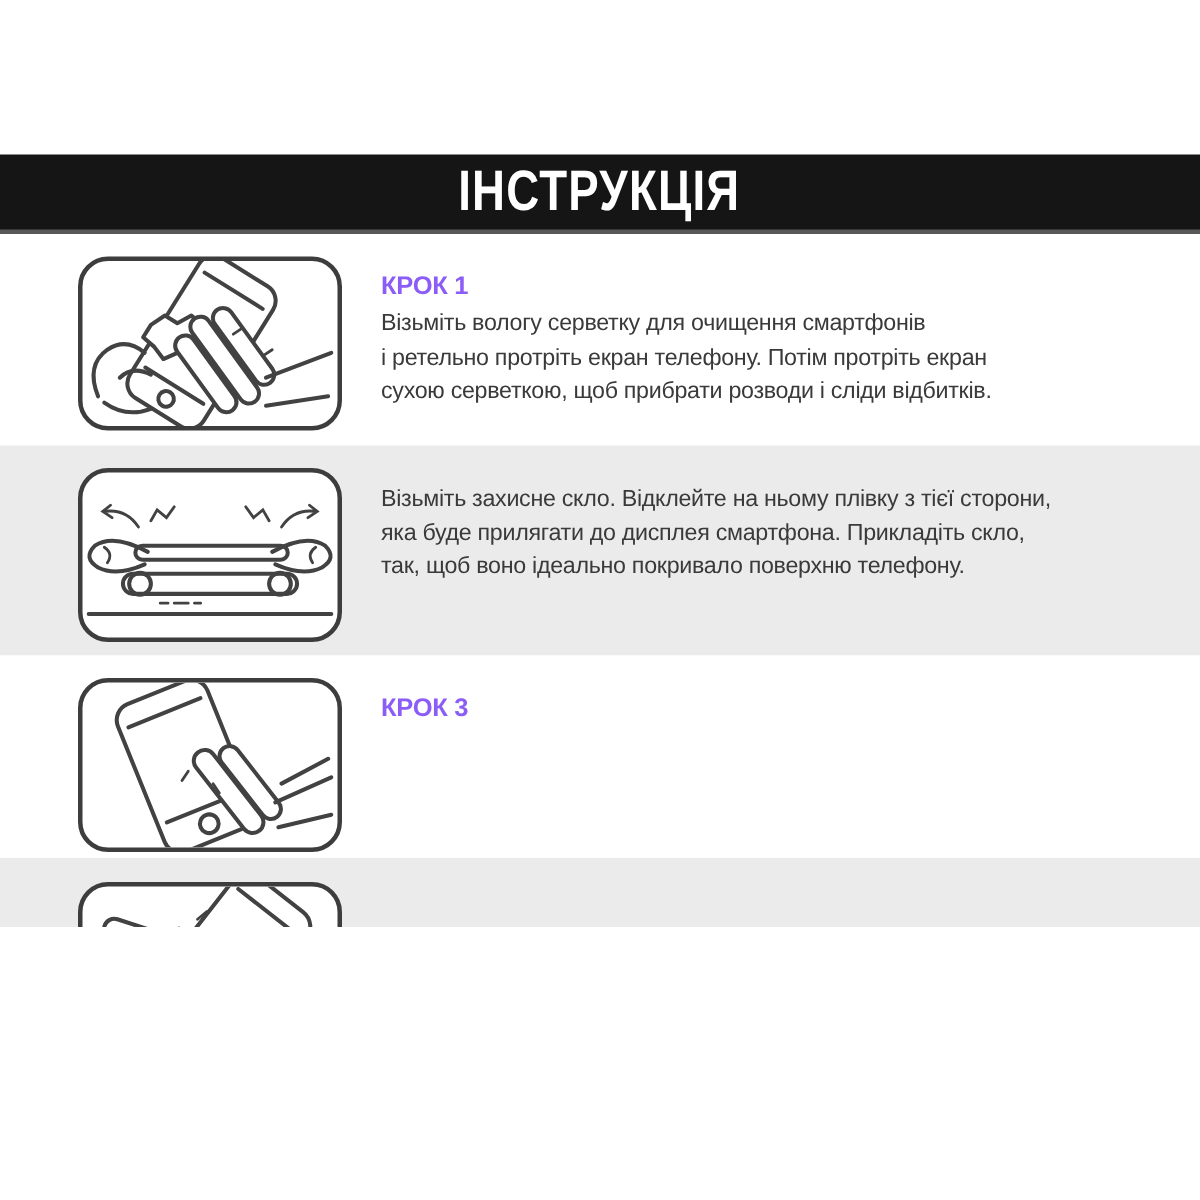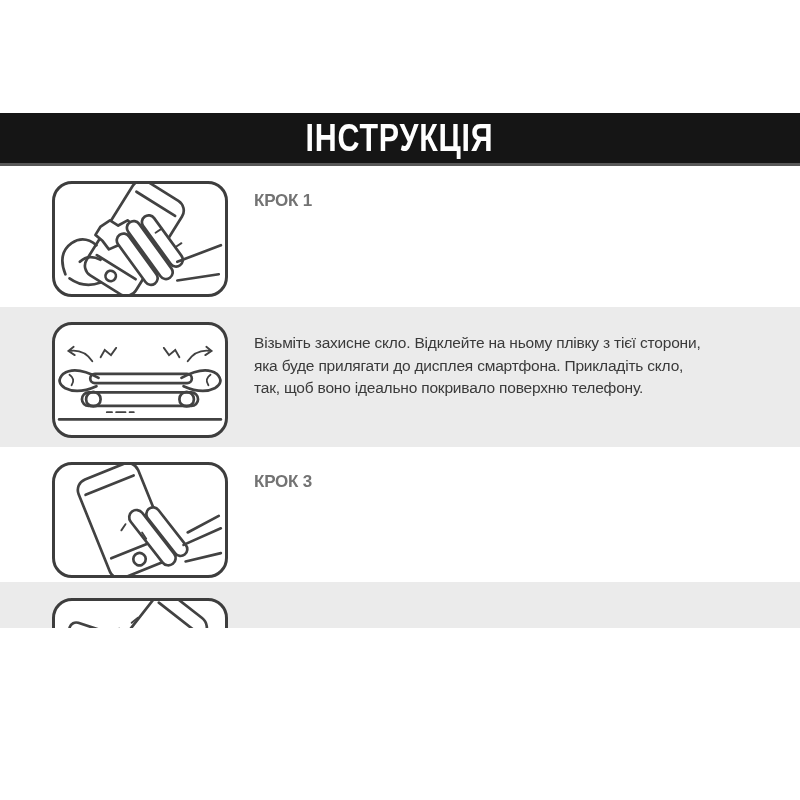--- a/index.html
+++ b/index.html
@@ -1,20 +1,20 @@
 <!DOCTYPE html>
 <html><head>
 <meta charset="utf-8">
 <style>
   html, body { margin: 0; padding: 0; background: #ffffff; }
   .page {
     position: relative;
     width: 800px;
     height: 612px;
-    margin: 16px auto;
+    margin: 6px auto;
     background: #ffffff;
     overflow: hidden;
     font-family: "Liberation Sans", sans-serif;
   }
   .top-space { height: 97px; background: #ffffff; }
   .banner {
     height: 50px;
     background: #151515;
     border-bottom: 3px solid #585858;
     display: flex;
@@ -59,21 +59,21 @@
   .art-fill { stroke: #424242; stroke-width: 2.6; fill: #ffffff; stroke-linecap: round; stroke-linejoin: round; }
   .art-thin { stroke: #424242; stroke-width: 1.8; fill: none; stroke-linecap: round; }
   .step-text {
     margin-left: 26px;
     margin-top: 25px;
     letter-spacing: -0.2px;
   }
   .step-label {
     font-size: 17px;
     font-weight: 700;
-    color: #737373;
+    color: #8b5cf6;
     margin-bottom: 4px;
   }
   .step-body {
     font-size: 15.5px;
     line-height: 22.5px;
     color: #3a3a3a;
     white-space: pre-line;
   }
   .bottom-space { background: #ffffff; }
 </style>
@@ -106,20 +106,23 @@
           <rect class="art-fill" x="87" y="30" width="13" height="66" rx="6.5"></rect>
           <rect class="art-fill" x="102" y="34" width="13" height="58" rx="6.5"></rect>
         </g>
         <path class="art" d="M118,74 L160,58"></path>
         <path class="art" d="M118,92 L158,86"></path>
         <path class="art-thin" d="M97,46 l6,-4 M116,60 l6,-4"></path>
       </svg>
     </div>
     <div class="step-text">
       <div class="step-label">КРОК 1</div>
+      <div class="step-body">Візьміть вологу серветку для очищення смартфонів
+і ретельно протріть екран телефону. Потім протріть екран
+сухою серветкою, щоб прибрати розводи і сліди відбитків.</div>
     </div>
   </div>
 
   <div class="step band-gray s2">
     <div class="illus-box">
       <svg viewBox="0 0 164 104">
         <line class="art" x1="4" y1="90" x2="160" y2="90"></line>
         <rect class="art" x="26" y="64" width="112" height="13" rx="6.5"></rect>
         <circle class="art" cx="37" cy="70.5" r="7"></circle>
         <circle class="art" cx="127" cy="70.5" r="7"></circle>

